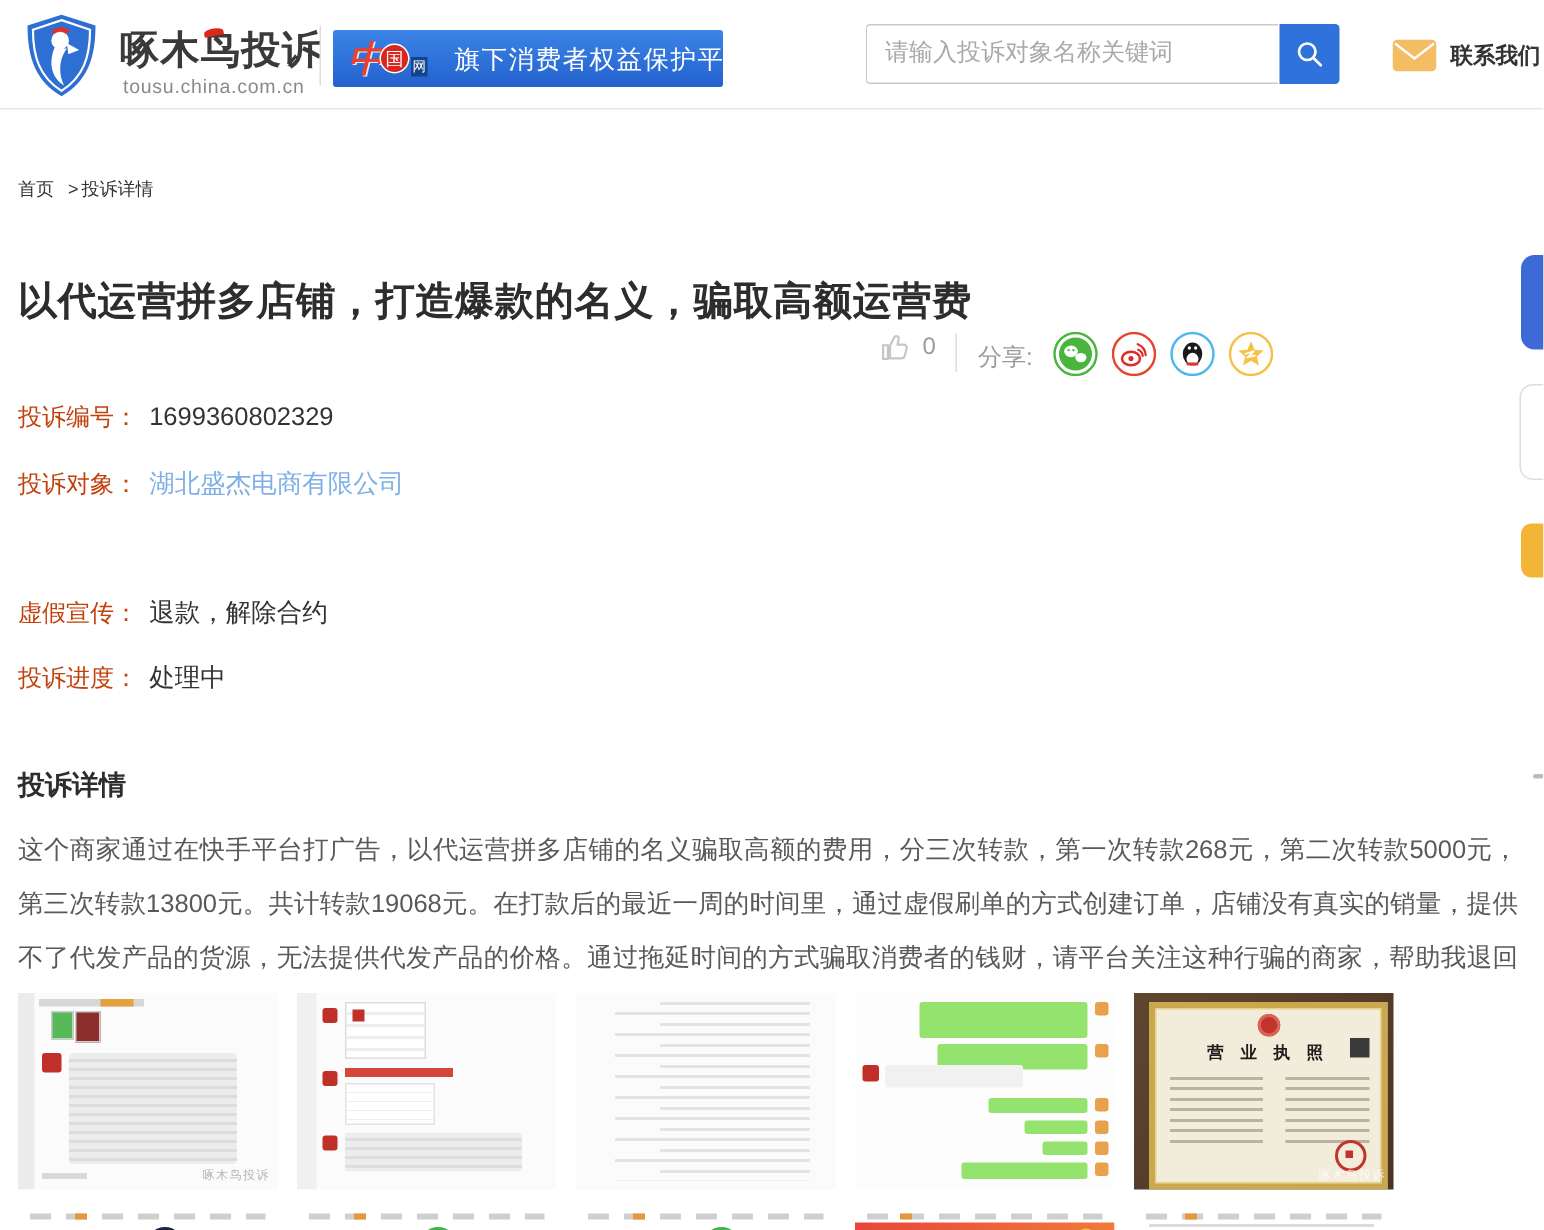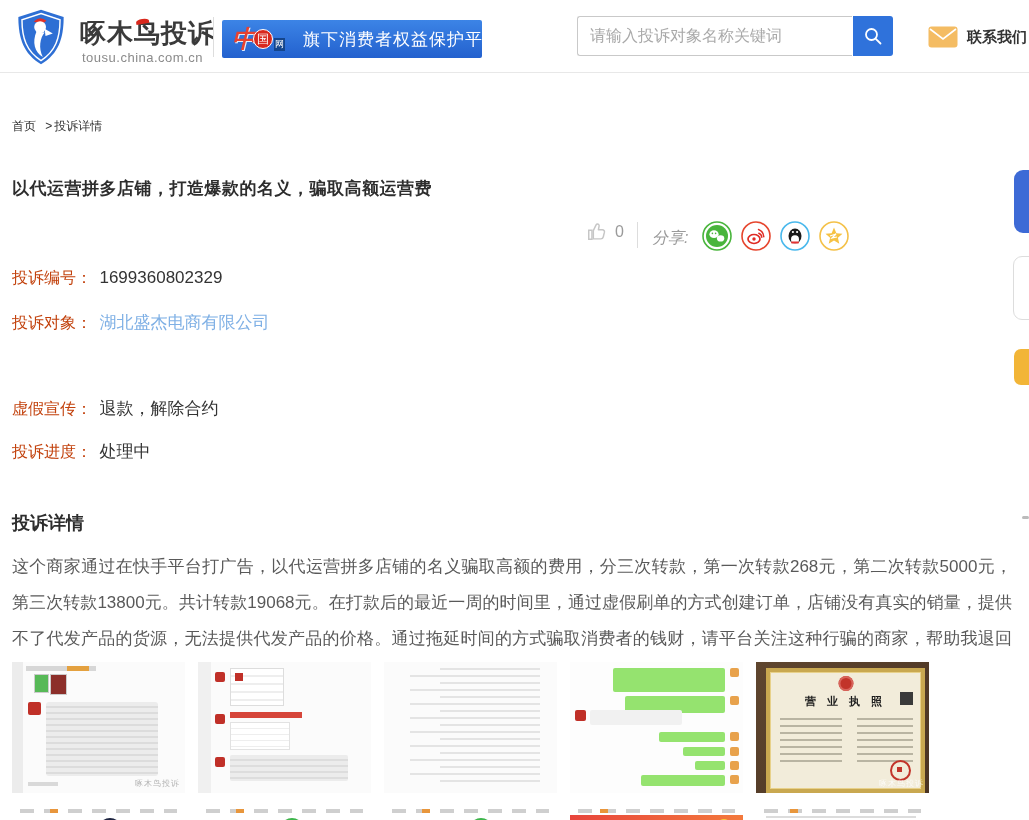--- a/index.html
+++ b/index.html
@@ -28,26 +28,26 @@
                 border-radius:3px 0 0 3px;font-size:16px;padding:0 12px;color:#555;outline:none;font-family:inherit;}
   .search-input::placeholder{color:#a9a9a9;}
   .search-btn{position:absolute;left:853px;top:16px;width:40px;height:40px;background:#2f72db;border:none;border-radius:0 3px 3px 0;cursor:pointer;display:flex;align-items:center;justify-content:center;}
   .contact{position:absolute;left:928px;top:26px;display:flex;align-items:center;white-space:nowrap;cursor:pointer;}
   .contact-label{font-size:15px;font-weight:bold;color:#333;margin-left:9px;}
 
   
   .breadcrumb{position:absolute;left:12px;top:118px;font-size:12px;color:#333;}
   .breadcrumb .home{cursor:pointer;}
   .breadcrumb .sep{margin:0 2px 0 6px;color:#333;}
-  .page-title{position:absolute;left:12px;top:166px;font-size:17px;font-weight:bold;color:#2d2d2d;letter-spacing:.5px;white-space:nowrap;}
+  .page-title{position:absolute;left:12px;top:166px;font-size:26px;font-weight:bold;color:#2d2d2d;letter-spacing:.5px;white-space:nowrap;}
   .published{position:absolute;left:12px;top:226px;font-size:16px;color:#9a9a9a;}
   .like-group{position:absolute;left:586px;top:221px;display:flex;align-items:center;cursor:pointer;}
   .like-count{font-size:16px;color:#9a9a9a;margin-left:7px;}
   .meta-divider{position:absolute;left:637px;top:222px;width:1px;height:26px;background:#ddd;}
-  .share-label{position:absolute;left:652px;top:228px;font-size:16px;color:#9a9a9a;font-style:italic;}
+  .share-label{position:absolute;left:652px;top:228px;font-size:16px;color:#9a9a9a;}
   .share-icons{position:absolute;left:702px;top:221px;display:flex;gap:9px;}
   .share-icons svg{cursor:pointer;display:block;}
 
   
   .field-row{position:absolute;left:12px;font-size:16px;color:#333;white-space:nowrap;}
   .field-row .lab{color:#c2410c;}
   .field-row .val{font-size:17px;color:#333;margin-left:3px;}
   .field-row .val.link{color:#7fb0e5;cursor:pointer;}
 
   .detail-heading{position:absolute;left:12px;top:496px;font-size:18px;font-weight:bold;color:#2d2d2d;}

